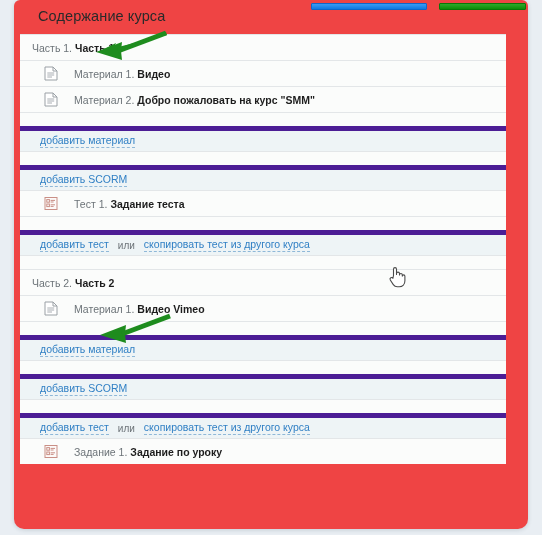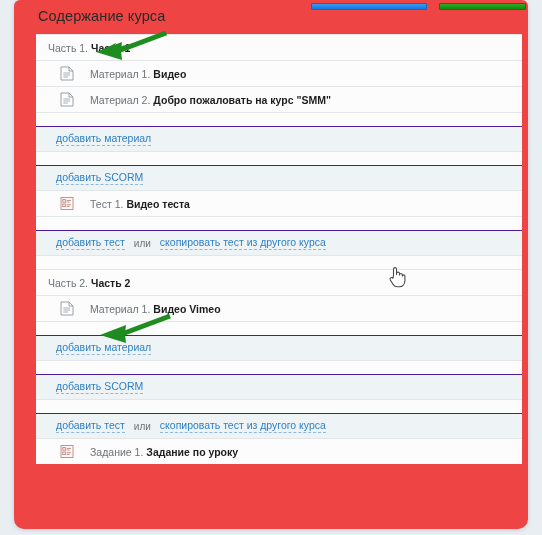--- a/index.html
+++ b/index.html
@@ -65,21 +65,21 @@
     top: 8px;
     font-size: 14.5px;
     color: #2a2a2a;
     letter-spacing: .1px;
     white-space: nowrap;
   }
 
   
   #list {
     position: absolute;
-    left: 22px;
+    left: 6px;
     top: 34px;
     width: 486px;
   }
 
   .row {
     position: relative;
     box-sizing: border-box;
     border-top: 1px solid #e3e6e8;
     display: flex;
     align-items: center;
@@ -103,21 +103,21 @@
     background: #fbfcfb;
   }
   .row.item .num { color: #6c7378; margin-left: 8px; }
   .row.item .name { color: #1d1d1d; font-weight: bold; margin-left: 3px; }
 
   
   .row.action {
     height: 25px;
     padding-left: 20px;
     background: #eef4f6;
-    border-top: 1px solid #4c1d95;
+    border-top: 5px solid #4c1d95;
   }
   
   .row.spacer {
     height: 14px;
     background: #fbfcfb;
   }
 
   .link {
     color: #2f7fc4;
     font-size: 10.5px;
@@ -213,21 +213,21 @@
               <rect x="2.8" y="3.6" width="2.6" height="2.6" fill="none" stroke="#c98f86" stroke-width="1"></rect>
               <rect x="2.8" y="8" width="2.6" height="2.6" fill="none" stroke="#c98f86" stroke-width="1"></rect>
               <g stroke="#c98f86" stroke-width="1">
                 <line x1="6.6" y1="4.4" x2="11" y2="4.4"></line>
                 <line x1="6.6" y1="6" x2="9.6" y2="6"></line>
                 <line x1="6.6" y1="8.8" x2="11" y2="8.8"></line>
                 <line x1="6.6" y1="10.4" x2="9.6" y2="10.4"></line>
               </g>
             </svg></span>
           <span class="num">Тест 1.</span>
-          <span class="name">Видео теста</span>
+          <span class="name">Задание теста</span>
         </div>
         <div class="row spacer"></div>
         <div class="row action">
           <span class="link">добавить тест</span>
           <span class="sep">или</span>
           <span class="link">скопировать тест из другого курса</span>
         </div>
         <div class="row spacer"></div>
         <div class="row part">
           <span class="num">Часть 2.</span>

